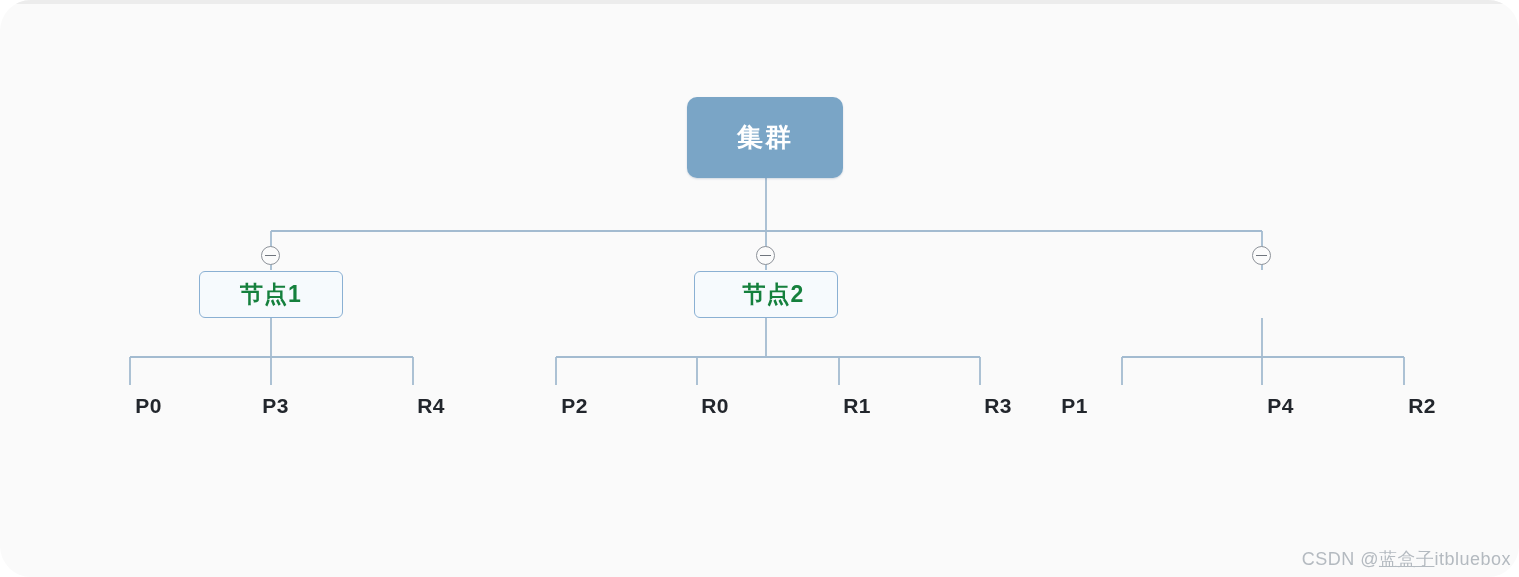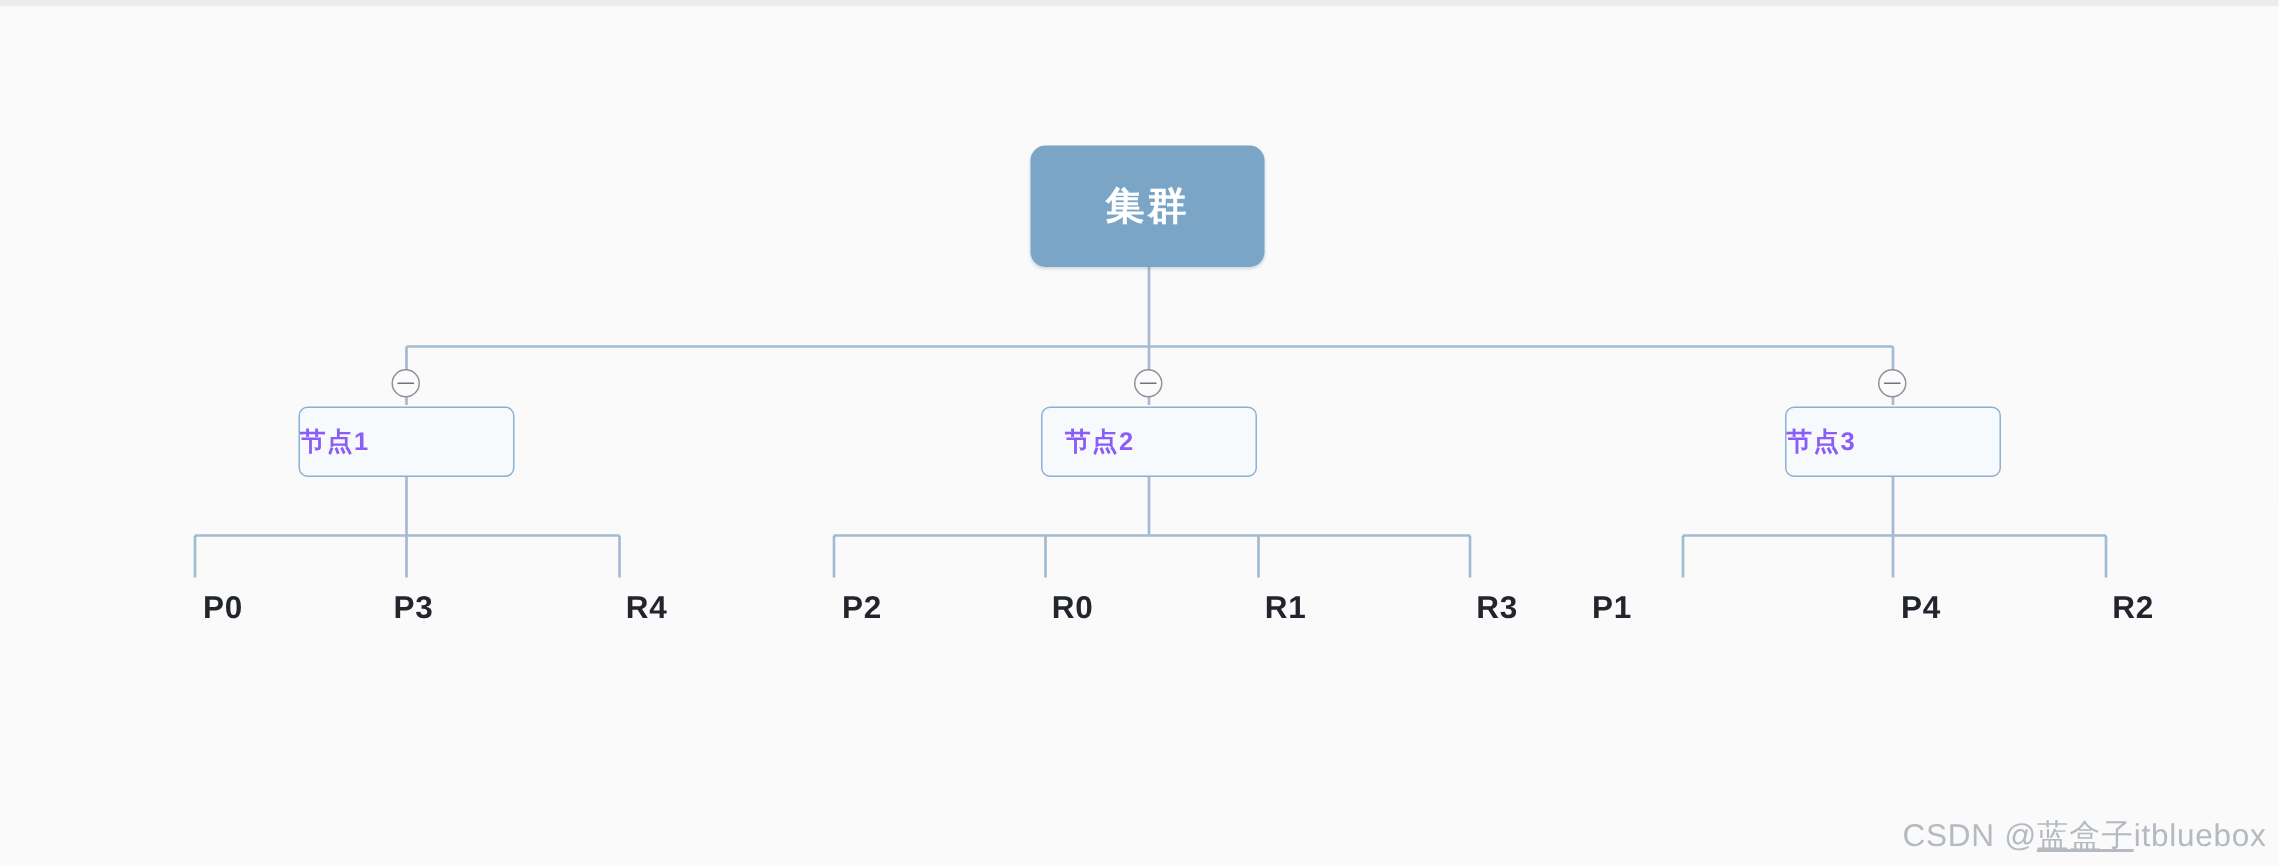--- a/index.html
+++ b/index.html
@@ -5,60 +5,61 @@
   html,body{margin:0;padding:0;}
   body{
     font-family:"Liberation Sans","DejaVu Sans",sans-serif;
     background:#ffffff;
   }
   .stage{
     position:relative;
     width:1519px;height:577px;
     background:#fafafa;
     overflow:hidden;
+    border-radius:31px;
   }
   .top-band{
     position:absolute;left:0;top:0;width:100%;height:4px;
     background:#ececec;
   }
   svg.lines{position:absolute;left:0;top:0;}
   .root-node{
     position:absolute;left:687px;top:97px;width:156px;height:81px;
     background:#7aa5c6;border-radius:10px;
     display:flex;align-items:center;justify-content:center;
     color:#ffffff;font-size:26px;font-weight:700;letter-spacing:2px;
     box-shadow:0 1px 2px rgba(90,120,150,.25);
     cursor:pointer;
   }
   .branch-node{
     position:absolute;top:271px;width:144px;height:47px;
     background:#f6fafd;border:1.5px solid #8ab0d3;border-radius:6px;
-    display:flex;align-items:center;justify-content:flex-start;
-    color:#8b5cf6;font-size:17px;font-weight:600;letter-spacing:1px;
+    display:flex;align-items:center;justify-content:center;
+    color:#15803d;font-size:23px;font-weight:600;letter-spacing:1px;
     box-sizing:border-box;cursor:pointer;
   }
   .node1{left:199px;} .node2{left:694px;padding-left:15px;} .node3{left:1190px;}
   .collapse-circle{
     position:absolute;top:246px;width:19px;height:19px;
     border:1.6px solid #8d9299;border-radius:50%;
     background:#fbfbfb;box-sizing:border-box;cursor:pointer;
   }
   .collapse-circle::after{
     content:"";position:absolute;left:3px;right:3px;top:50%;
     height:1.6px;margin-top:-1px;background:#6f757d;
   }
   .c1{left:261px;} .c2{left:756px;} .c3{left:1252px;}
   .leaf{
     position:absolute;top:394px;width:64px;margin-left:-32px;
     text-align:right;color:#22262c;font-size:21px;font-weight:700;
     letter-spacing:.5px;cursor:pointer;
   }
   .watermark{
     position:absolute;right:8px;bottom:6px;
-    color:#b4bac0;font-size:21px;letter-spacing:.5px;
+    color:#b4bac0;font-size:18px;letter-spacing:.5px;
     white-space:nowrap;
   }
   .watermark .uname{text-decoration:underline;}
 </style>
 </head>
 <body>
 
 <div class="stage">
   <div class="top-band"></div>
 
@@ -100,23 +101,20 @@
   <div class="collapse-circle c1"></div>
   <div class="collapse-circle c2"></div>
   <div class="collapse-circle c3"></div>
 
   <div class="branch-node node1">
     <span>节点1</span>
   </div>
   <div class="branch-node node2">
     <span>节点2</span>
   </div>
-  <div class="branch-node node3">
-    <span>节点3</span>
-  </div>
 
   <div class="leaf" style="left:130px">P0</div>
   <div class="leaf" style="left:257px">P3</div>
   <div class="leaf" style="left:413px">R4</div>
 
   <div class="leaf" style="left:556px">P2</div>
   <div class="leaf" style="left:697px">R0</div>
   <div class="leaf" style="left:839px">R1</div>
   <div class="leaf" style="left:980px">R3</div>
 

